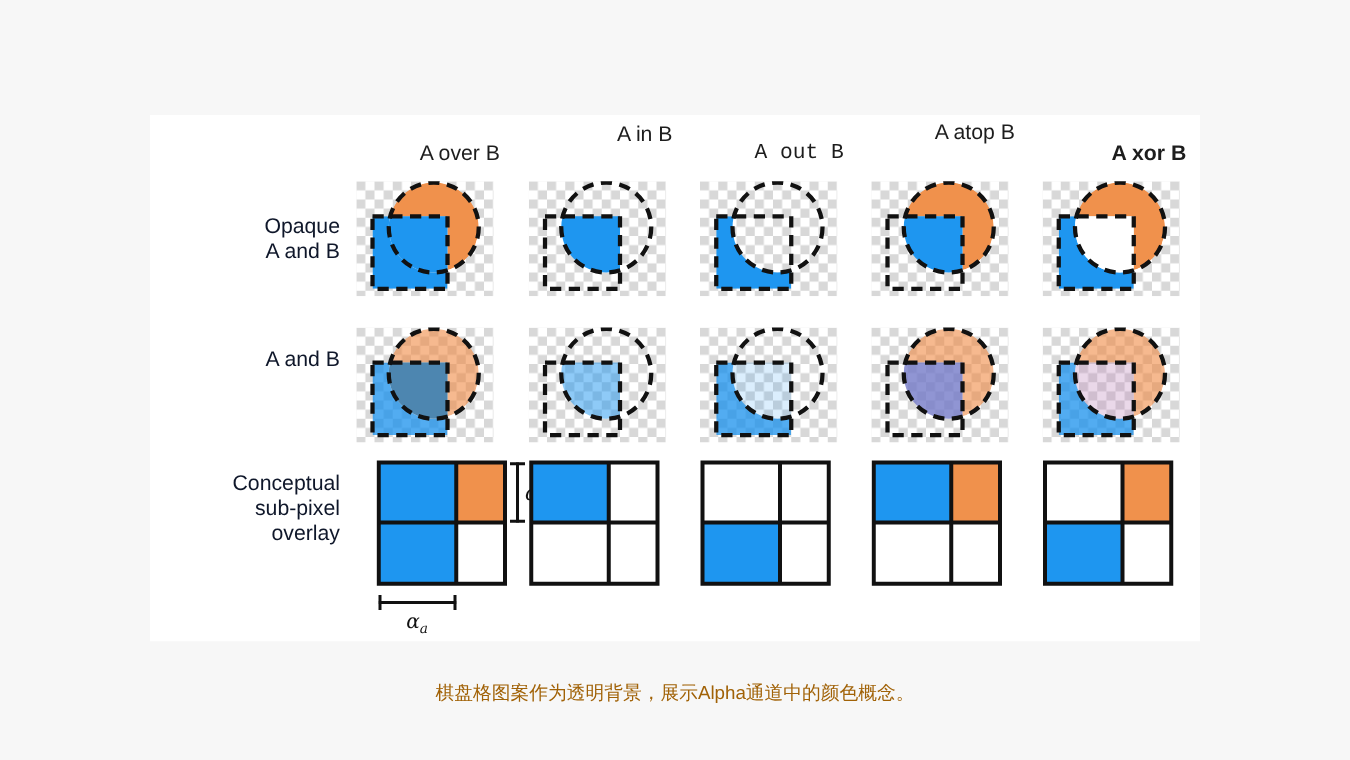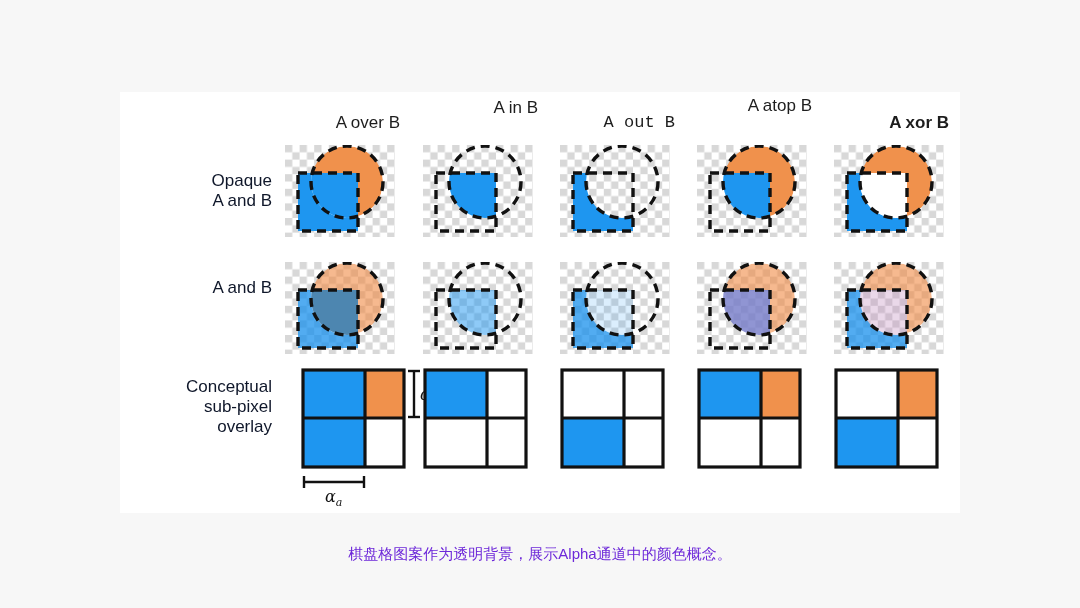--- a/index.html
+++ b/index.html
@@ -3,21 +3,21 @@
 <meta charset="utf-8">
 <style>
   html,body{margin:0;padding:0;}
   body{background:#f7f7f7;font-family:"Liberation Sans", sans-serif;}
   .canvas{position:relative;width:1080px;height:608px;background:#f7f7f7;overflow:hidden;}
   .panel{position:absolute;left:120px;top:92px;width:840px;height:421px;background:#ffffff;}
   .hdr{position:absolute;width:120px;text-align:right;font-size:17px;color:#1d1d1d;line-height:20px;white-space:nowrap;}
   .rowlabel{position:absolute;left:0;width:152px;text-align:right;font-size:17px;color:#0f172a;line-height:20px;}
   .cell{position:absolute;width:110px;height:92px;}
   .grid{position:absolute;width:142px;height:140px;}
-  .caption{position:absolute;left:0;top:545px;width:1080px;text-align:center;font-size:15px;color:#6d28d9;}
+  .caption{position:absolute;left:0;top:545px;width:1080px;text-align:center;font-size:15px;color:#a16207;}
   svg{display:block;}
 </style>
 </head>
 <body>
 
 <div class="canvas">
   <div class="panel" id="panel">
       <div class="hdr" style="left: 160px; top: 21px;">A over B</div>
       <div class="cell" style="left: 165px; top: 53px;">
         <svg width="110" height="92" viewBox="0 0 110 92">

